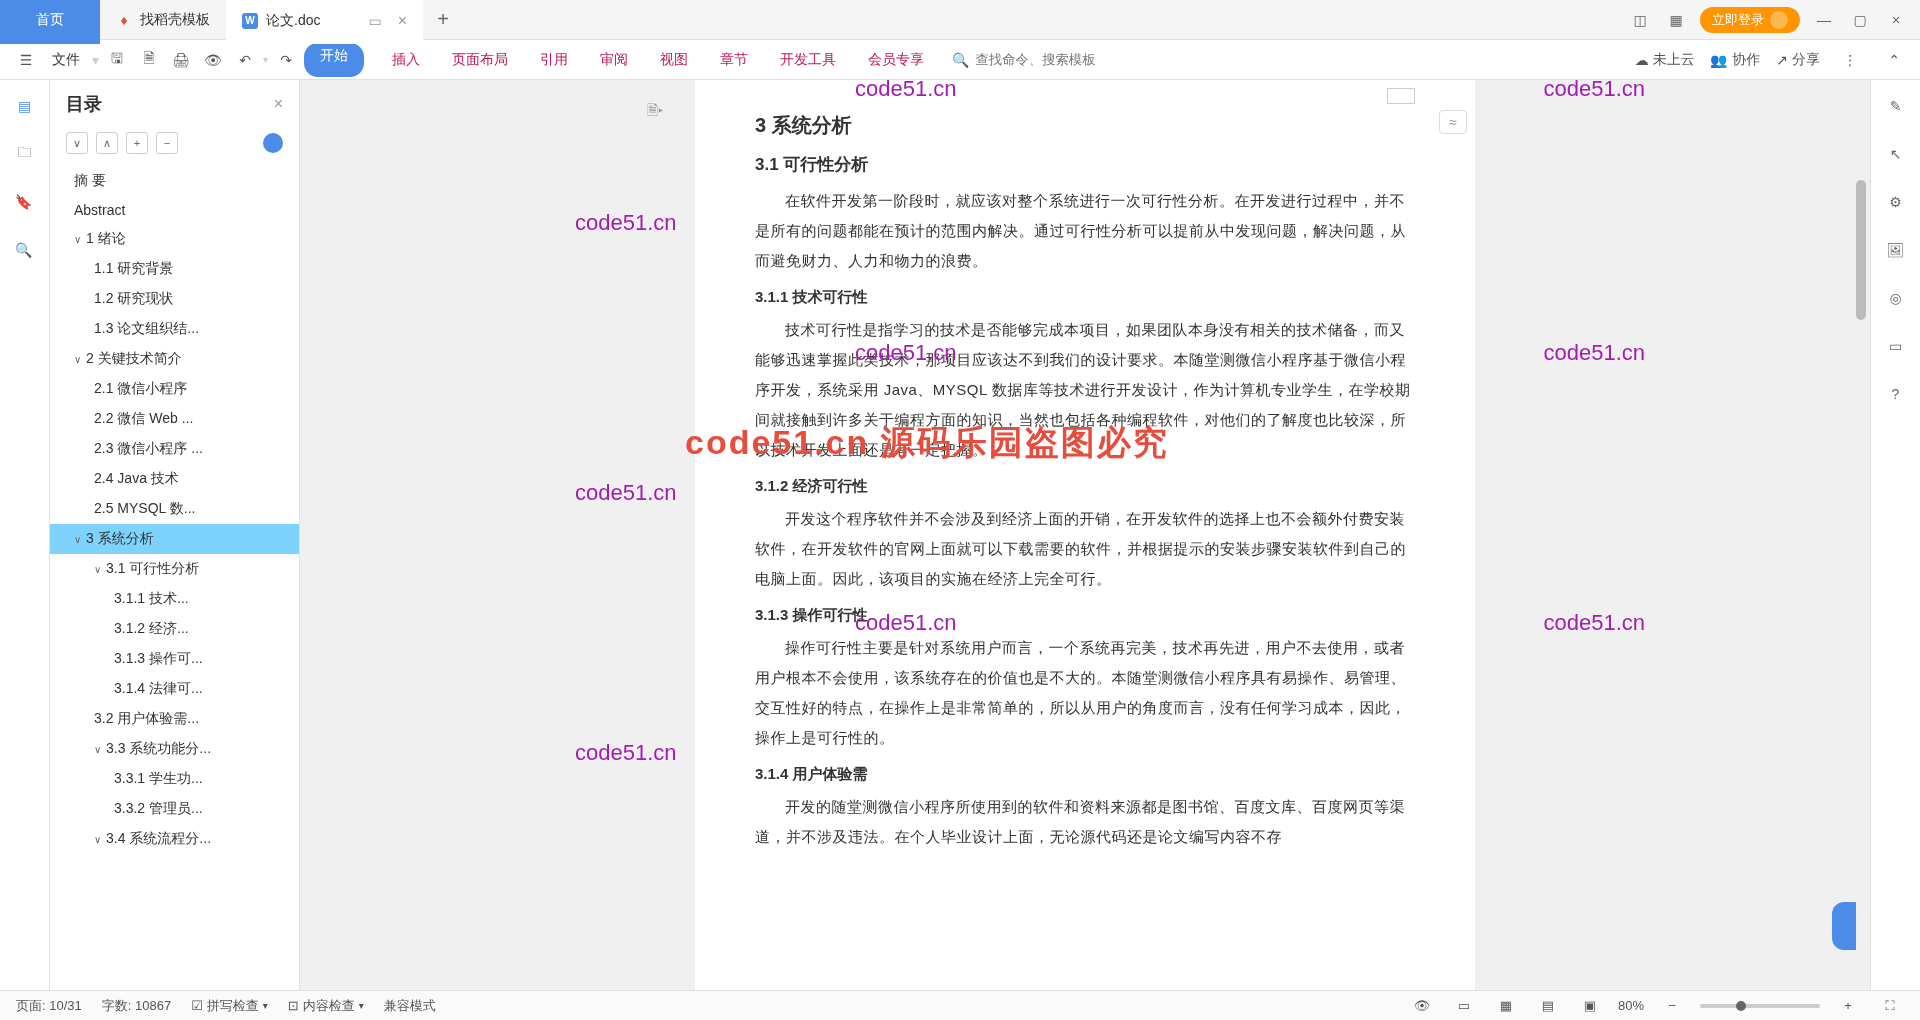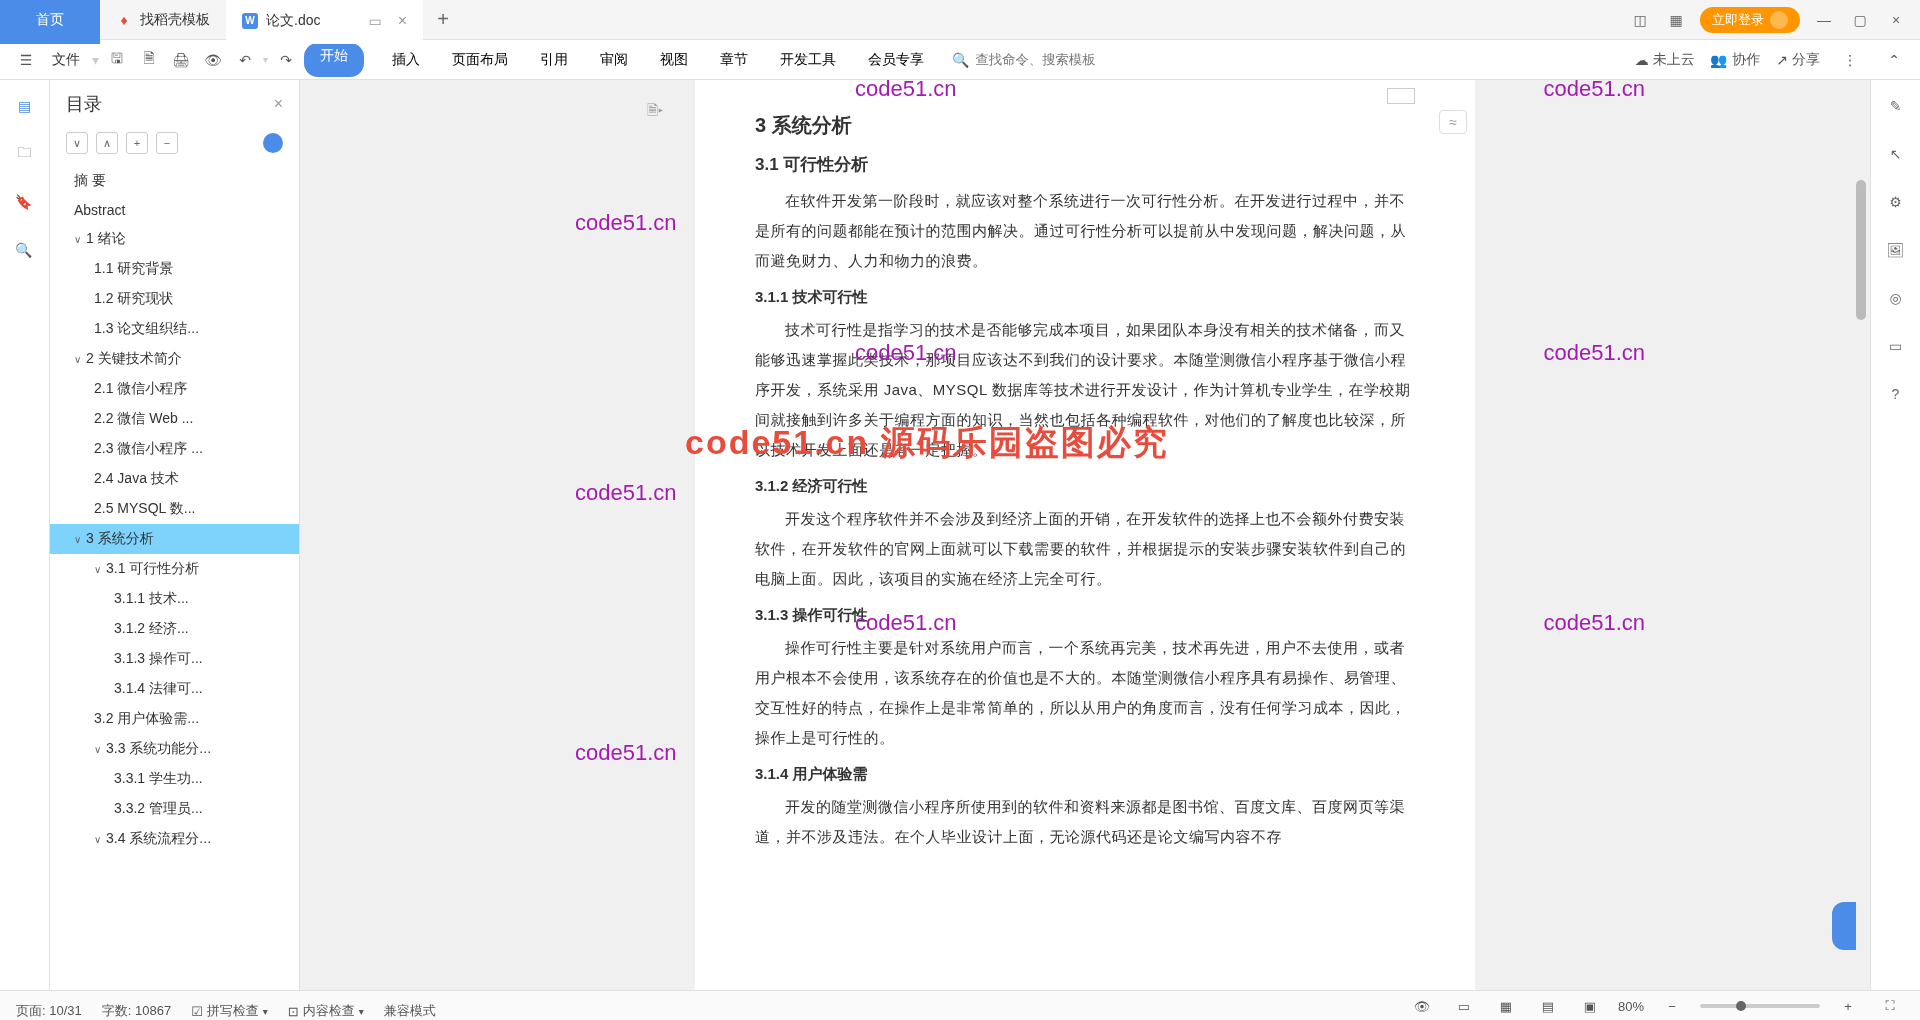--- a/index.html
+++ b/index.html
@@ -10,32 +10,32 @@
 .tab.active{background:#fff;border-top:2px solid #4a8ce8}
 .tab-icon{width:16px;height:16px;display:inline-flex;align-items:center;justify-content:center}
 .tab-close{margin-left:8px;color:#999;font-size:16px}
 .tab-add{width:40px;justify-content:center;font-size:20px;color:#666}
 .winbtns{margin-left:auto;display:flex;align-items:center;gap:12px;padding-right:12px}
 .winbtn{width:24px;height:24px;display:flex;align-items:center;justify-content:center;color:#666;cursor:pointer}
 .login-btn{background:#ff9500;color:#fff;padding:4px 12px;border-radius:14px;display:flex;align-items:center;gap:6px;font-size:13px}
 .toolbar{height:40px;display:flex;align-items:center;padding:0 12px;gap:4px;border-bottom:1px solid #e0e0e0}
 .tool-icon{width:28px;height:28px;display:flex;align-items:center;justify-content:center;color:#555;cursor:pointer;border-radius:4px}
 .menu-tabs{display:flex;gap:24px;margin-left:0}
-.menu-tab{padding:8px 4px;cursor:pointer;color:#000000}
+.menu-tab{padding:8px 4px;cursor:pointer;color:#be185d}
 .menu-tab.active{background:#4a8ce8;color:#fff;padding:4px 16px;border-radius:14px}
 .search-box{margin-left:20px;display:flex;align-items:center;color:#999;gap:6px}
 .search-box input{border:none;outline:none;background:transparent;width:160px}
 .right-tools{margin-left:auto;display:flex;align-items:center;gap:16px;color:#555}
 .right-tool{display:flex;align-items:center;gap:4px;cursor:pointer}
 .main{display:flex;height:calc(100% - 110px)}
 .left-rail{width:50px;border-right:1px solid #e0e0e0;display:flex;flex-direction:column;align-items:center;padding-top:12px;gap:20px}
 .rail-icon{width:28px;height:28px;display:flex;align-items:center;justify-content:center;color:#666;cursor:pointer}
 .outline-panel{width:250px;border-right:1px solid #e0e0e0;display:flex;flex-direction:column}
 .outline-header{padding:12px 16px;display:flex;align-items:center;justify-content:space-between}
-.outline-title{font-size:18px;font-weight:normal}
+.outline-title{font-size:18px;font-weight:bold}
 .outline-close{color:#999;cursor:pointer;font-size:16px}
 .outline-tools{padding:4px 16px 8px;display:flex;gap:8px;align-items:center}
 .ot-btn{width:22px;height:22px;border:1px solid #ccc;border-radius:3px;display:flex;align-items:center;justify-content:center;font-size:11px;cursor:pointer;color:#666}
 .ot-badge{width:20px;height:20px;background:#4a8ce8;border-radius:50%;margin-left:auto}
 .outline-list{flex:1;overflow-y:auto;padding:4px 0}
 .ol-item{padding:6px 16px;cursor:pointer;white-space:nowrap;overflow:hidden;text-overflow:ellipsis;font-size:14px;color:#333}
 .ol-item.selected{background:#7dd3fc}
 .ol-item.l0{padding-left:24px}
 .ol-item.l1{padding-left:24px}
 .ol-item.l2{padding-left:44px}
@@ -45,21 +45,21 @@
 .page{width:780px;margin:0 auto;background:#fff;min-height:100%;padding:20px 60px 40px;position:relative}
 .doc-h1{font-size:20px;font-weight:bold;margin:12px 0}
 .doc-h2{font-size:17px;font-weight:bold;margin:14px 0 10px}
 .doc-h3{font-size:15px;font-weight:bold;margin:12px 0 8px}
 .doc-p{font-size:15px;line-height:2;text-indent:2em;margin:4px 0;letter-spacing:0.5px}
 .watermark{position:absolute;color:#a21caf;font-size:22px;pointer-events:none;user-select:none}
 .wm-big{position:absolute;color:#e74c3c;font-size:34px;font-weight:bold;pointer-events:none;letter-spacing:2px}
 .right-rail{width:50px;border-left:1px solid #e0e0e0;display:flex;flex-direction:column;align-items:center;padding-top:12px;gap:20px}
 .scroll-track{position:absolute;right:2px;top:0;bottom:0;width:14px}
 .scroll-thumb{position:absolute;right:2px;width:10px;height:140px;background:#bbb;border-radius:5px;top:100px}
-.statusbar{height:30px;border-top:1px solid #e0e0e0;display:flex;align-items:flex-end;padding:0 16px;gap:20px;font-size:13px;color:#555;background:#fafafa}
+.statusbar{height:30px;border-top:1px solid #e0e0e0;display:flex;align-items:center;padding:0 16px;gap:20px;font-size:13px;color:#555;background:#fafafa}
 .status-item{display:flex;align-items:center;gap:4px;cursor:pointer}
 .status-right{margin-left:auto;display:flex;gap:14px;align-items:center}
 .zoom-slider{width:120px;height:4px;background:#ccc;position:relative;border-radius:2px}
 .zoom-thumb{width:10px;height:10px;background:#666;border-radius:50%;position:absolute;top:-3px;left:30%}
 .float-btn{position:absolute;right:14px;bottom:40px;width:24px;height:48px;background:#4a8ce8;border-radius:12px 0 0 12px}
 .page-icon{position:absolute;left:-48px;top:20px;color:#999}
 .header-box{position:absolute;right:60px;top:8px;width:28px;height:16px;border:1px solid #ccc}
 .collapse-box{position:absolute;right:8px;top:30px;width:28px;height:24px;border:1px solid #ddd;border-radius:4px;display:flex;align-items:center;justify-content:center;color:#999}
 </style>
 </head>

